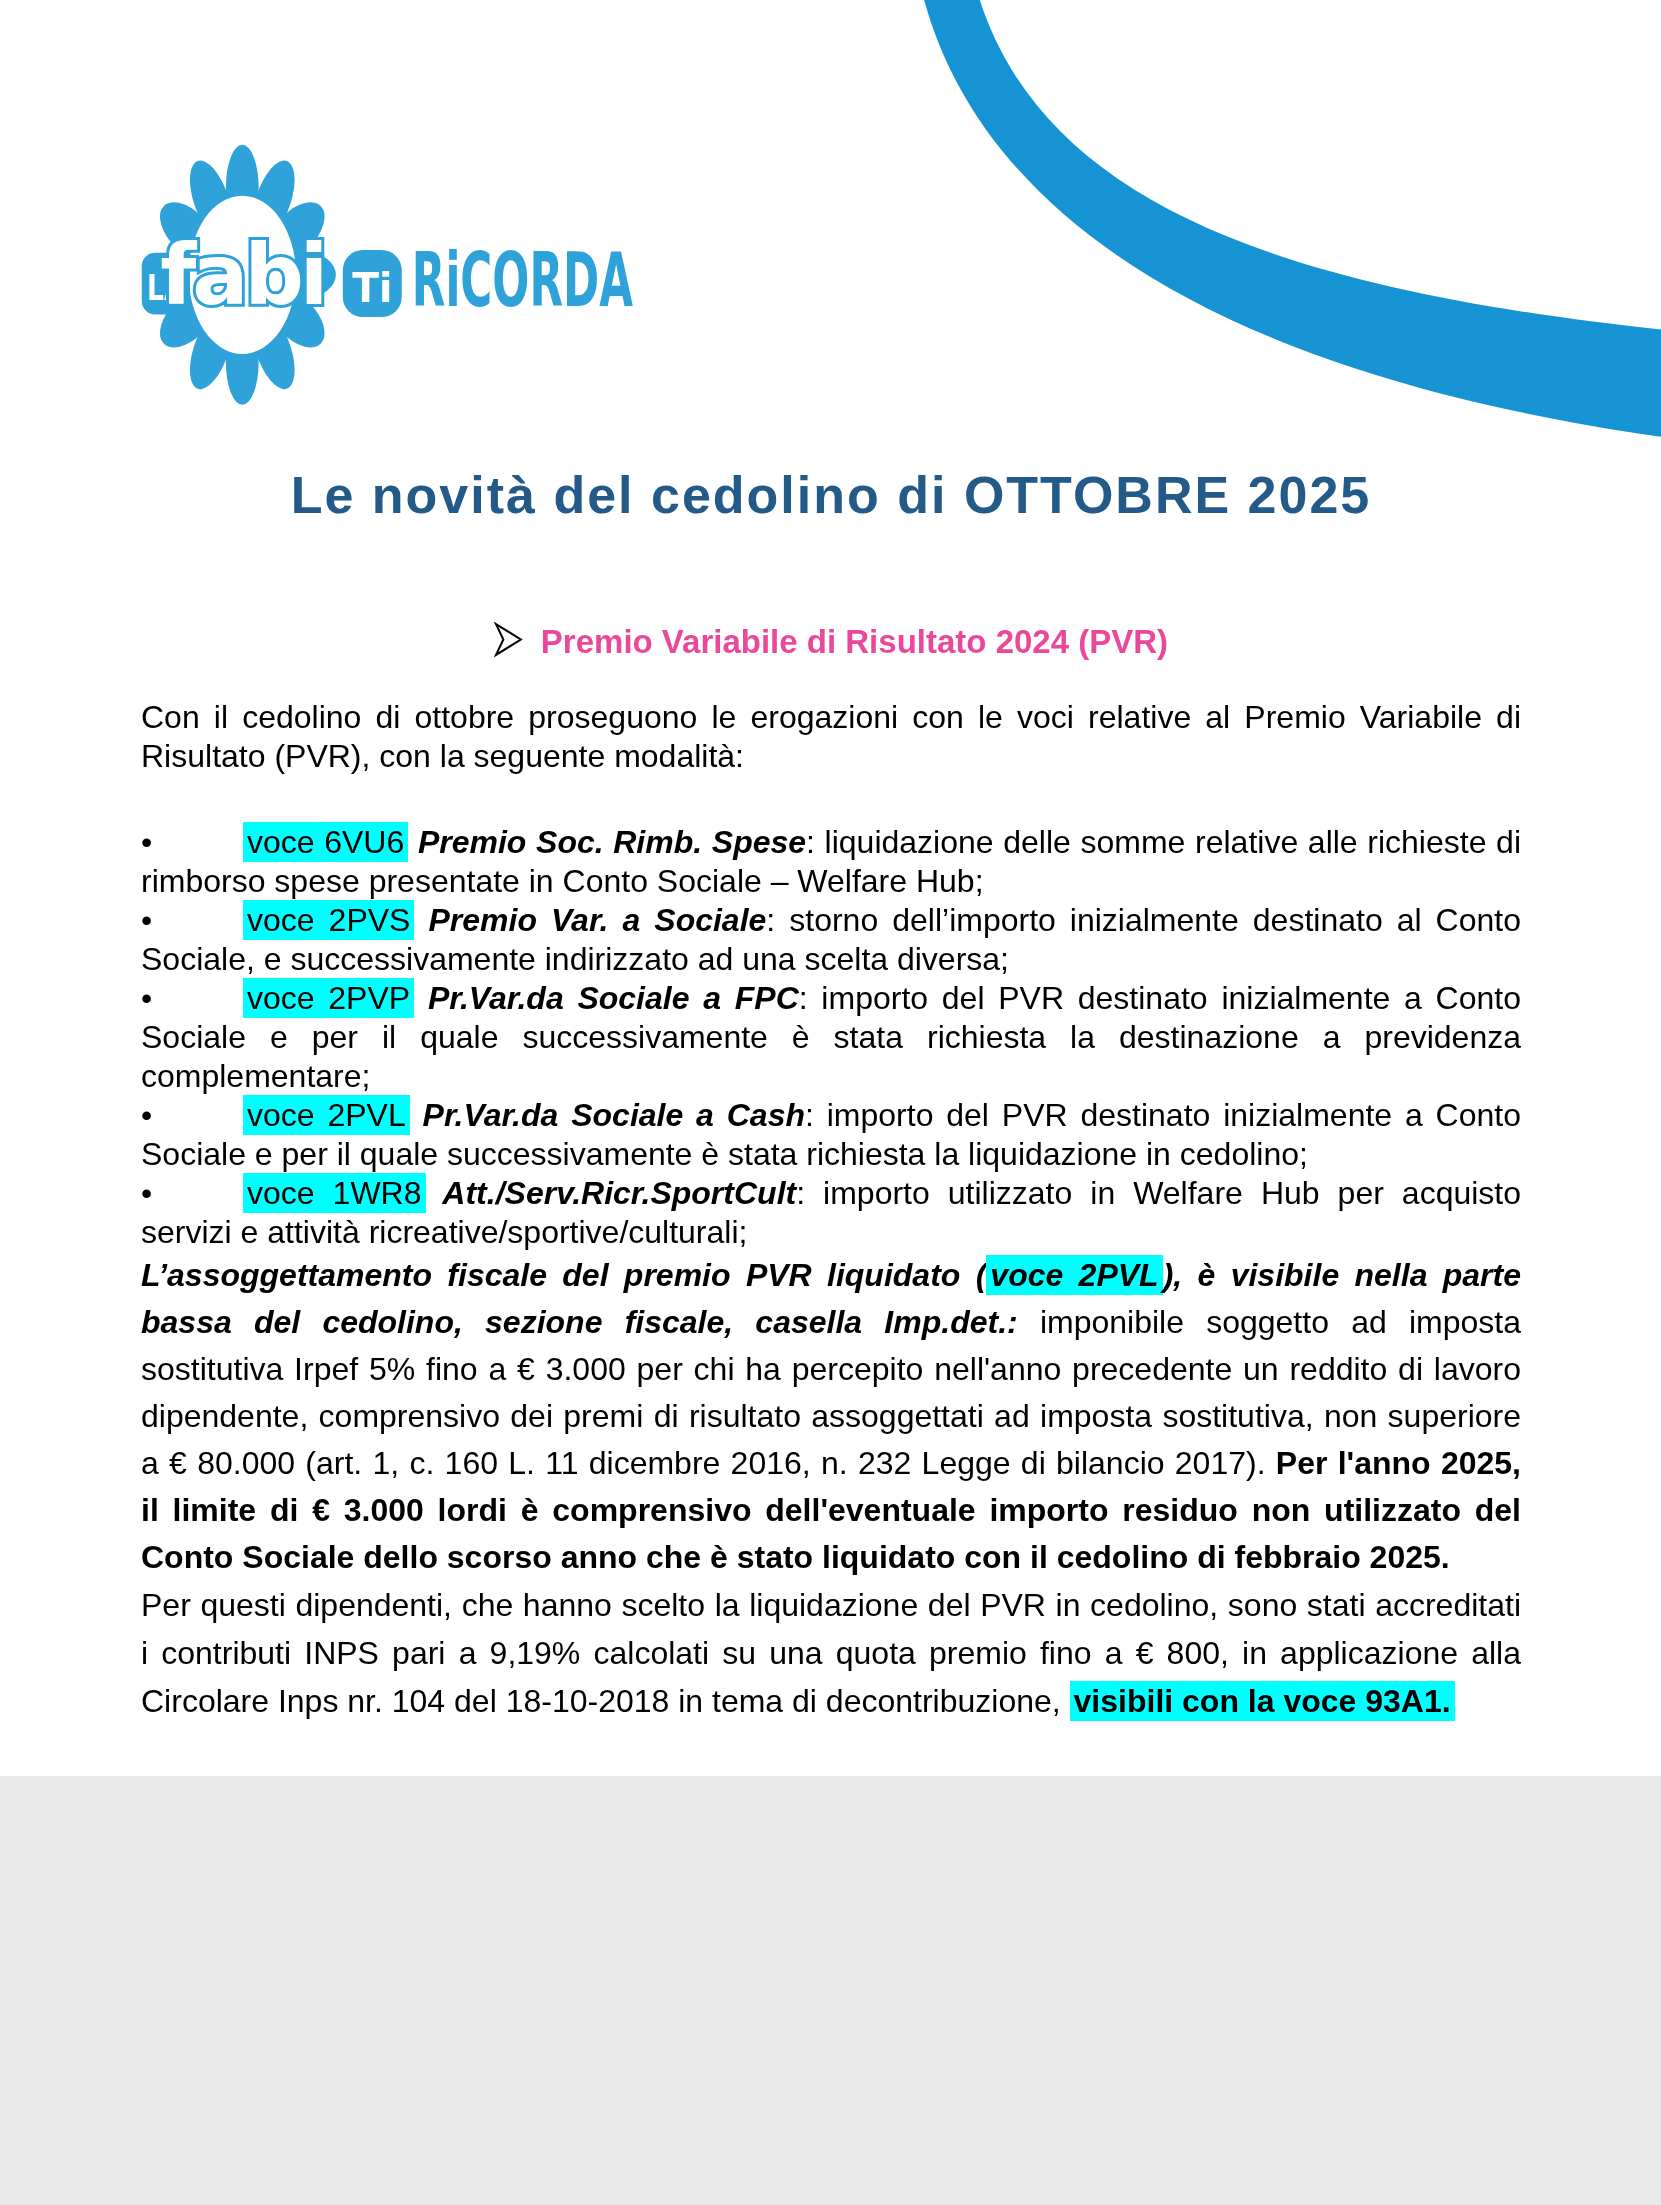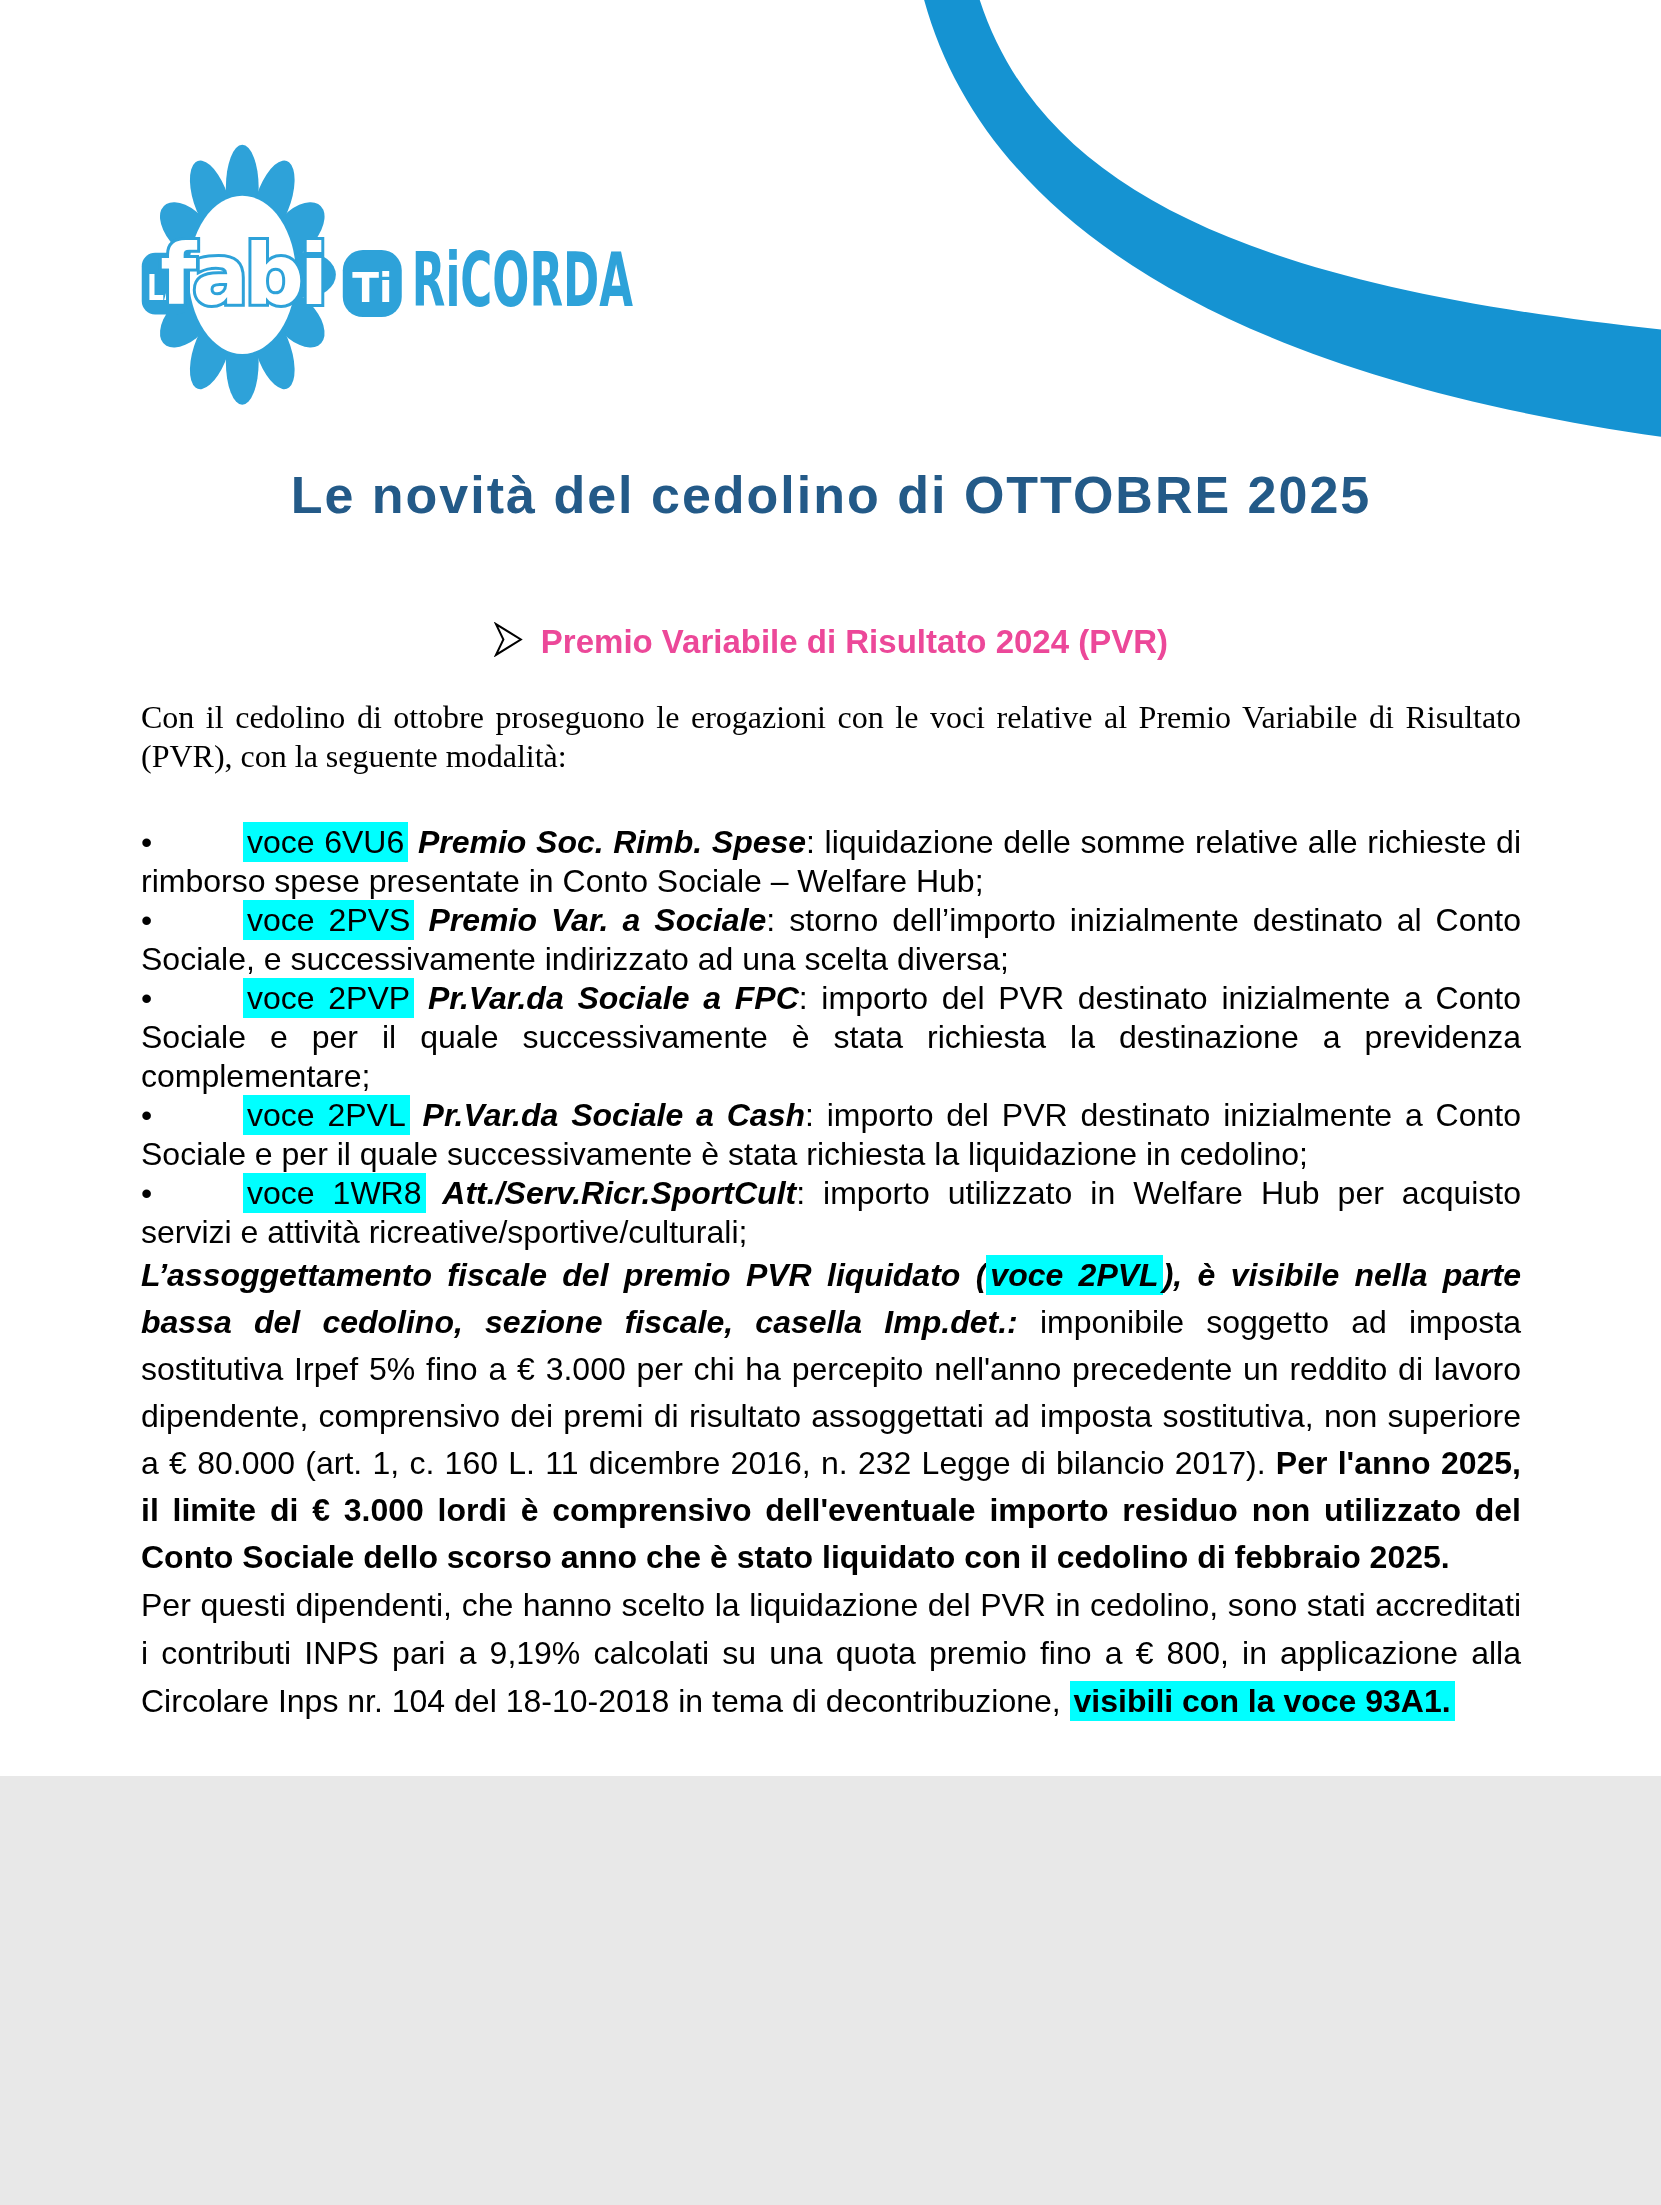--- a/index.html
+++ b/index.html
@@ -33,21 +33,21 @@
   }
   
   .heading{
     position:absolute;top:622px;left:0;width:100%;
     text-align:center;font-size:33px;font-weight:bold;line-height:40px;color:#ec4899;
   }
   .heading .arrow{vertical-align:-4px;margin-right:17.4px;}
   
   .content{position:absolute;left:141px;top:698px;width:1380px;font-size:32px;}
   .content p{margin:0;text-align:justify;}
-  p.intro{line-height:39px;margin-bottom:47px;font-family:Liberation Serif, serif;}
+  p.intro{line-height:39px;margin-bottom:47px;}
   p.bullet{line-height:39px;}
   p.fiscal{line-height:47px;}
   p.final{line-height:48px;}
   .dot{display:inline-block;width:102px;}
   .b{font-weight:bold;}
   .bi{font-weight:bold;font-style:italic;}
   .hl{background:var(--highlight_cyan,#00ffff);padding:2px 4px;}
 </style>
 </head>
 <body>

